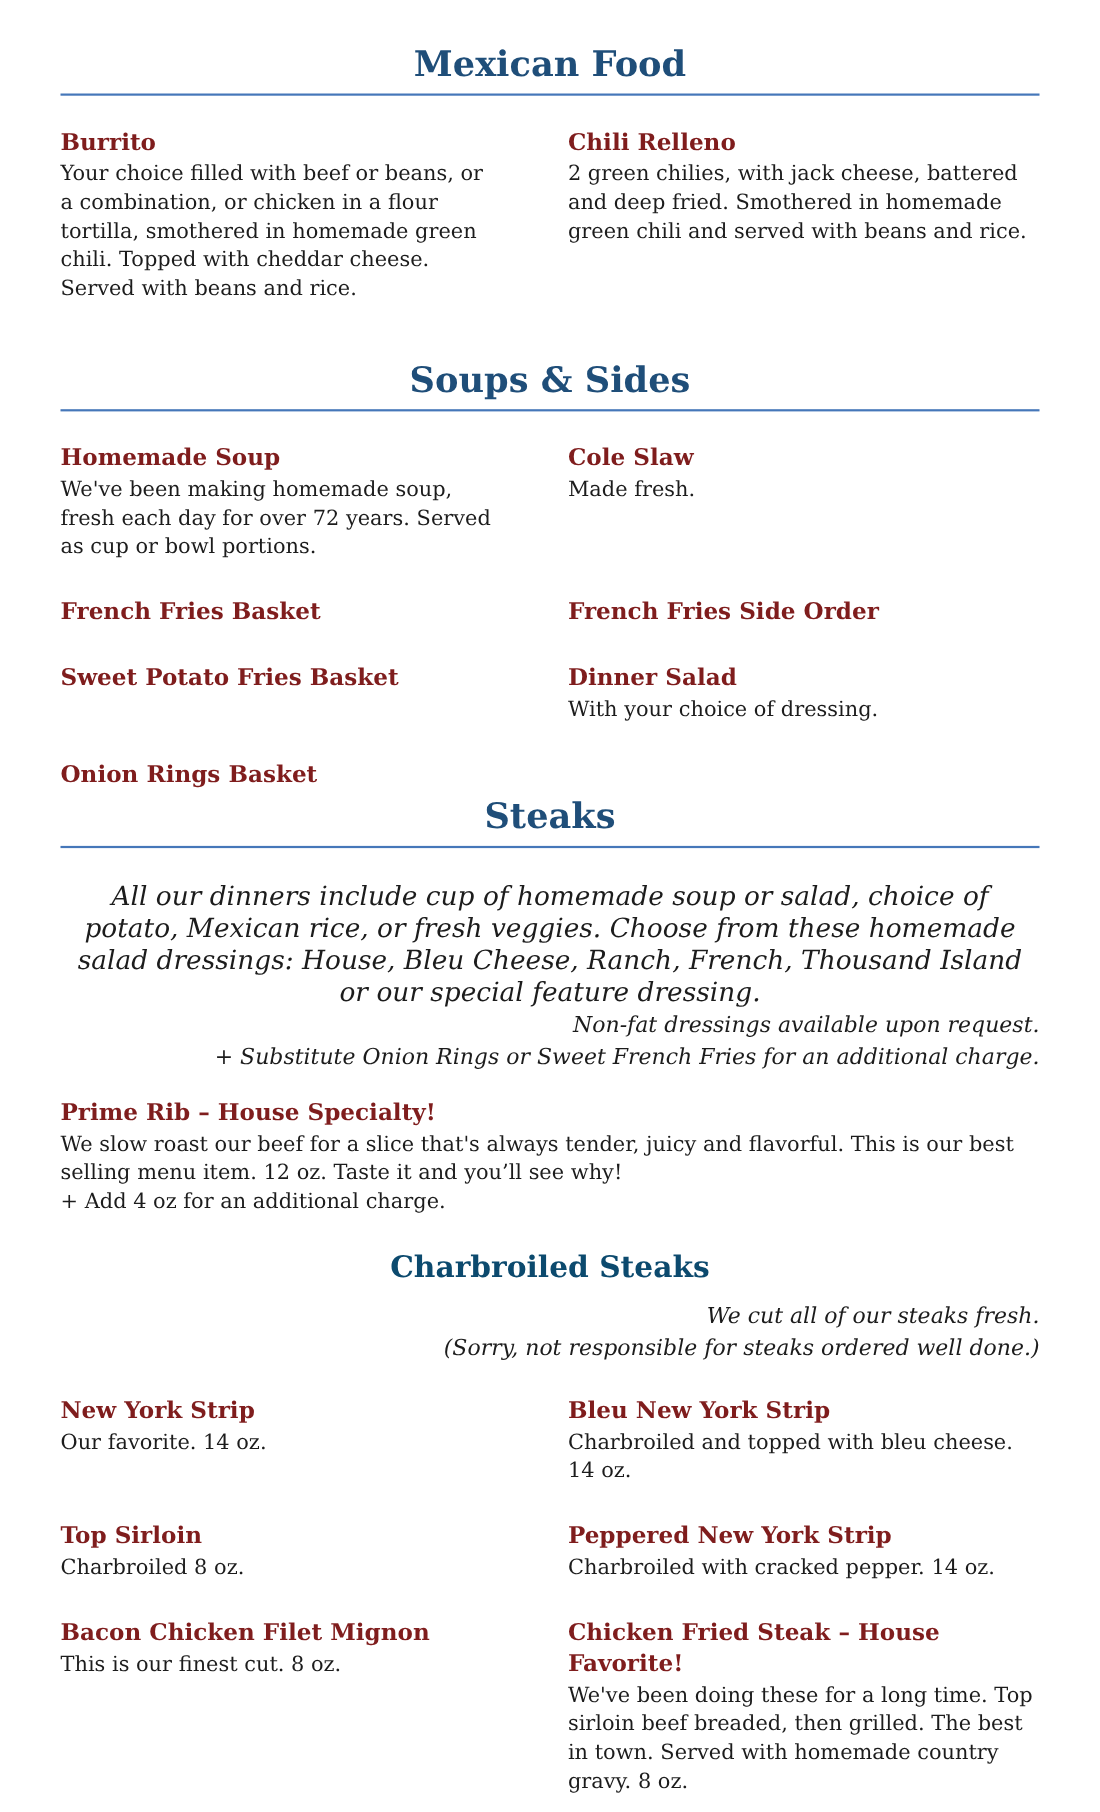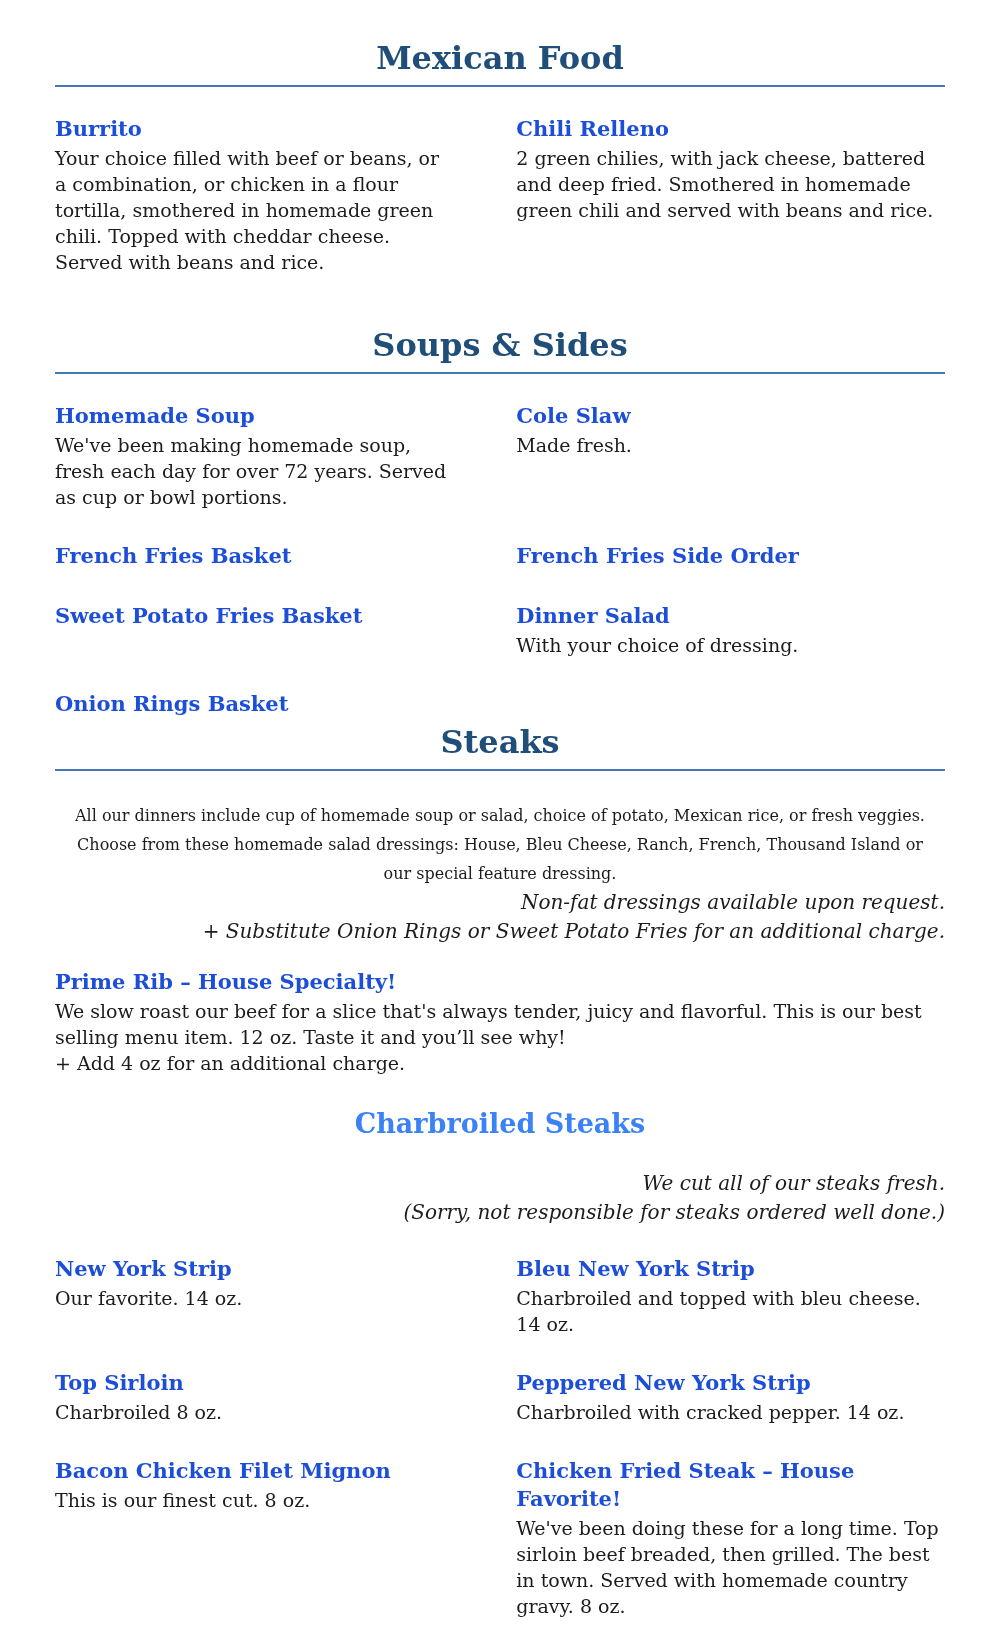--- a/index.html
+++ b/index.html
@@ -36,59 +36,60 @@
     margin-top: 7px;
   }
   .row {
     display: flex;
     margin-top: 28px;
   }
   .row.tight { margin-top: 32px; }
   .col-l { width: 405px; }
   .col-r { width: 437px; margin-left: 64px; }
   .item-name {
-    color: #1d4ed8;
+    color: #7f1d1d;
     font-weight: bold;
     font-size: 21px;
     line-height: 28px;
   }
   .item-desc {
     font-size: 19px;
     line-height: 26px;
     margin-top: 2px;
   }
   .intro {
     margin: 30px auto 0 auto;
     max-width: 872px;
     text-align: center;
-    font-size: 16px;
+    font-style: italic;
+    font-size: 24px;
     line-height: 29px;
   }
   .center-note {
     margin: 0 auto;
     text-align: right;
     font-style: italic;
     font-size: 20px;
     line-height: 29px;
   }
   .full-item { margin-top: 22px; }
   .full-item .item-desc { max-width: 900px; }
   .addon-line {
     font-size: 19px;
     line-height: 26px;
   }
   .sub-title {
     margin: 30px 0 0 0;
     text-align: center;
-    color: #3b82f6;
+    color: #0c4a6e;
     font-size: 27px;
     font-weight: bold;
     line-height: 1.3;
   }
-  .tagline-group { margin-top: 28px; }
+  .tagline-group { margin-top: 12px; }
 </style>
 </head>
 <body>
 
 <div class="page">
 
   <section>
     <h1 class="sec-title first">Mexican Food</h1>
     <div class="rule"></div>
     <div class="row">
@@ -140,21 +141,21 @@
       <div class="col-r"></div>
     </div>
   </section>
 
   <section>
     <h1 class="sec-title steaks">Steaks</h1>
     <div class="rule"></div>
 
     <p class="intro">All our dinners include cup of homemade soup or salad, choice of potato, Mexican rice, or fresh veggies. Choose from these homemade salad dressings: House, Bleu Cheese, Ranch, French, Thousand Island or our special feature dressing.</p>
     <p class="center-note">Non-fat dressings available upon request.</p>
-    <p class="center-note">+ Substitute Onion Rings or Sweet Potato Fries for an additional charge.</p>
+    <p class="center-note">+ Substitute Onion Rings or Sweet French Fries for an additional charge.</p>
 
     <div class="full-item">
       <div class="item-name">Prime Rib – House Specialty!</div>
       <div class="item-desc">We slow roast our beef for a slice that's always tender, juicy and flavorful. This is our best selling menu item. 12 oz. Taste it and you’ll see why!</div>
       <div class="addon-line">+ Add 4 oz for an additional charge.</div>
     </div>
 
     <h2 class="sub-title">Charbroiled Steaks</h2>
     <div class="tagline-group">
       <p class="center-note">We cut all of our steaks fresh.</p>

